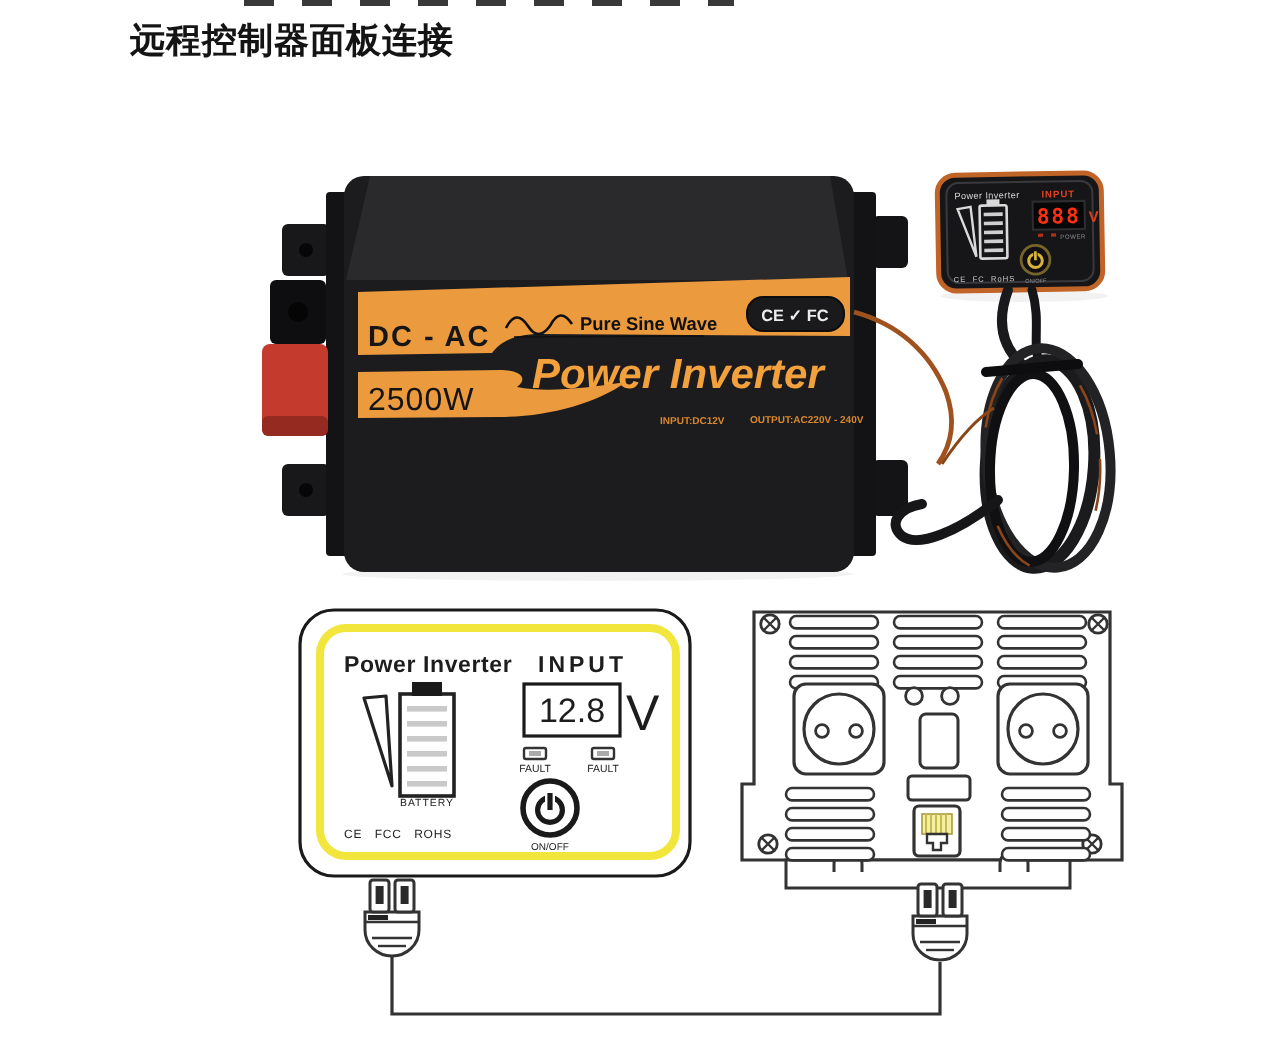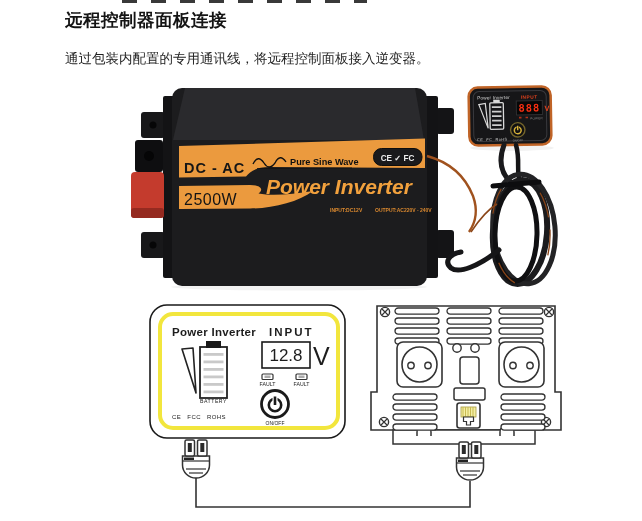--- a/index.html
+++ b/index.html
@@ -27,21 +27,20 @@
   .seg { font-family:"DejaVu Sans Mono", monospace; }
 </style>
 </head>
 <body>
 
 <div id="screen">
 
   <div class="remnant"></div>
 
   <div class="title">远程控制器面板连接</div>
-  <div class="subtitle">通过包装内配置的专用通讯线，将远程控制面板接入逆变器。</div>
 
   <svg id="photo-svg" width="475" height="212" viewBox="0 0 475 212">
 
     <ellipse cx="172" cy="205" rx="128" ry="3.5" fill="#000" opacity="0.05"></ellipse>
     <ellipse cx="385" cy="66" rx="42" ry="3" fill="#000" opacity="0.05"></ellipse>
 
     <g>
       <rect x="14" y="30" width="24" height="26" rx="3" fill="#18181a"></rect>
       <circle cx="26" cy="43" r="3.5" fill="#060607"></circle>
       <rect x="14" y="150" width="24" height="26" rx="3" fill="#18181a"></rect>

